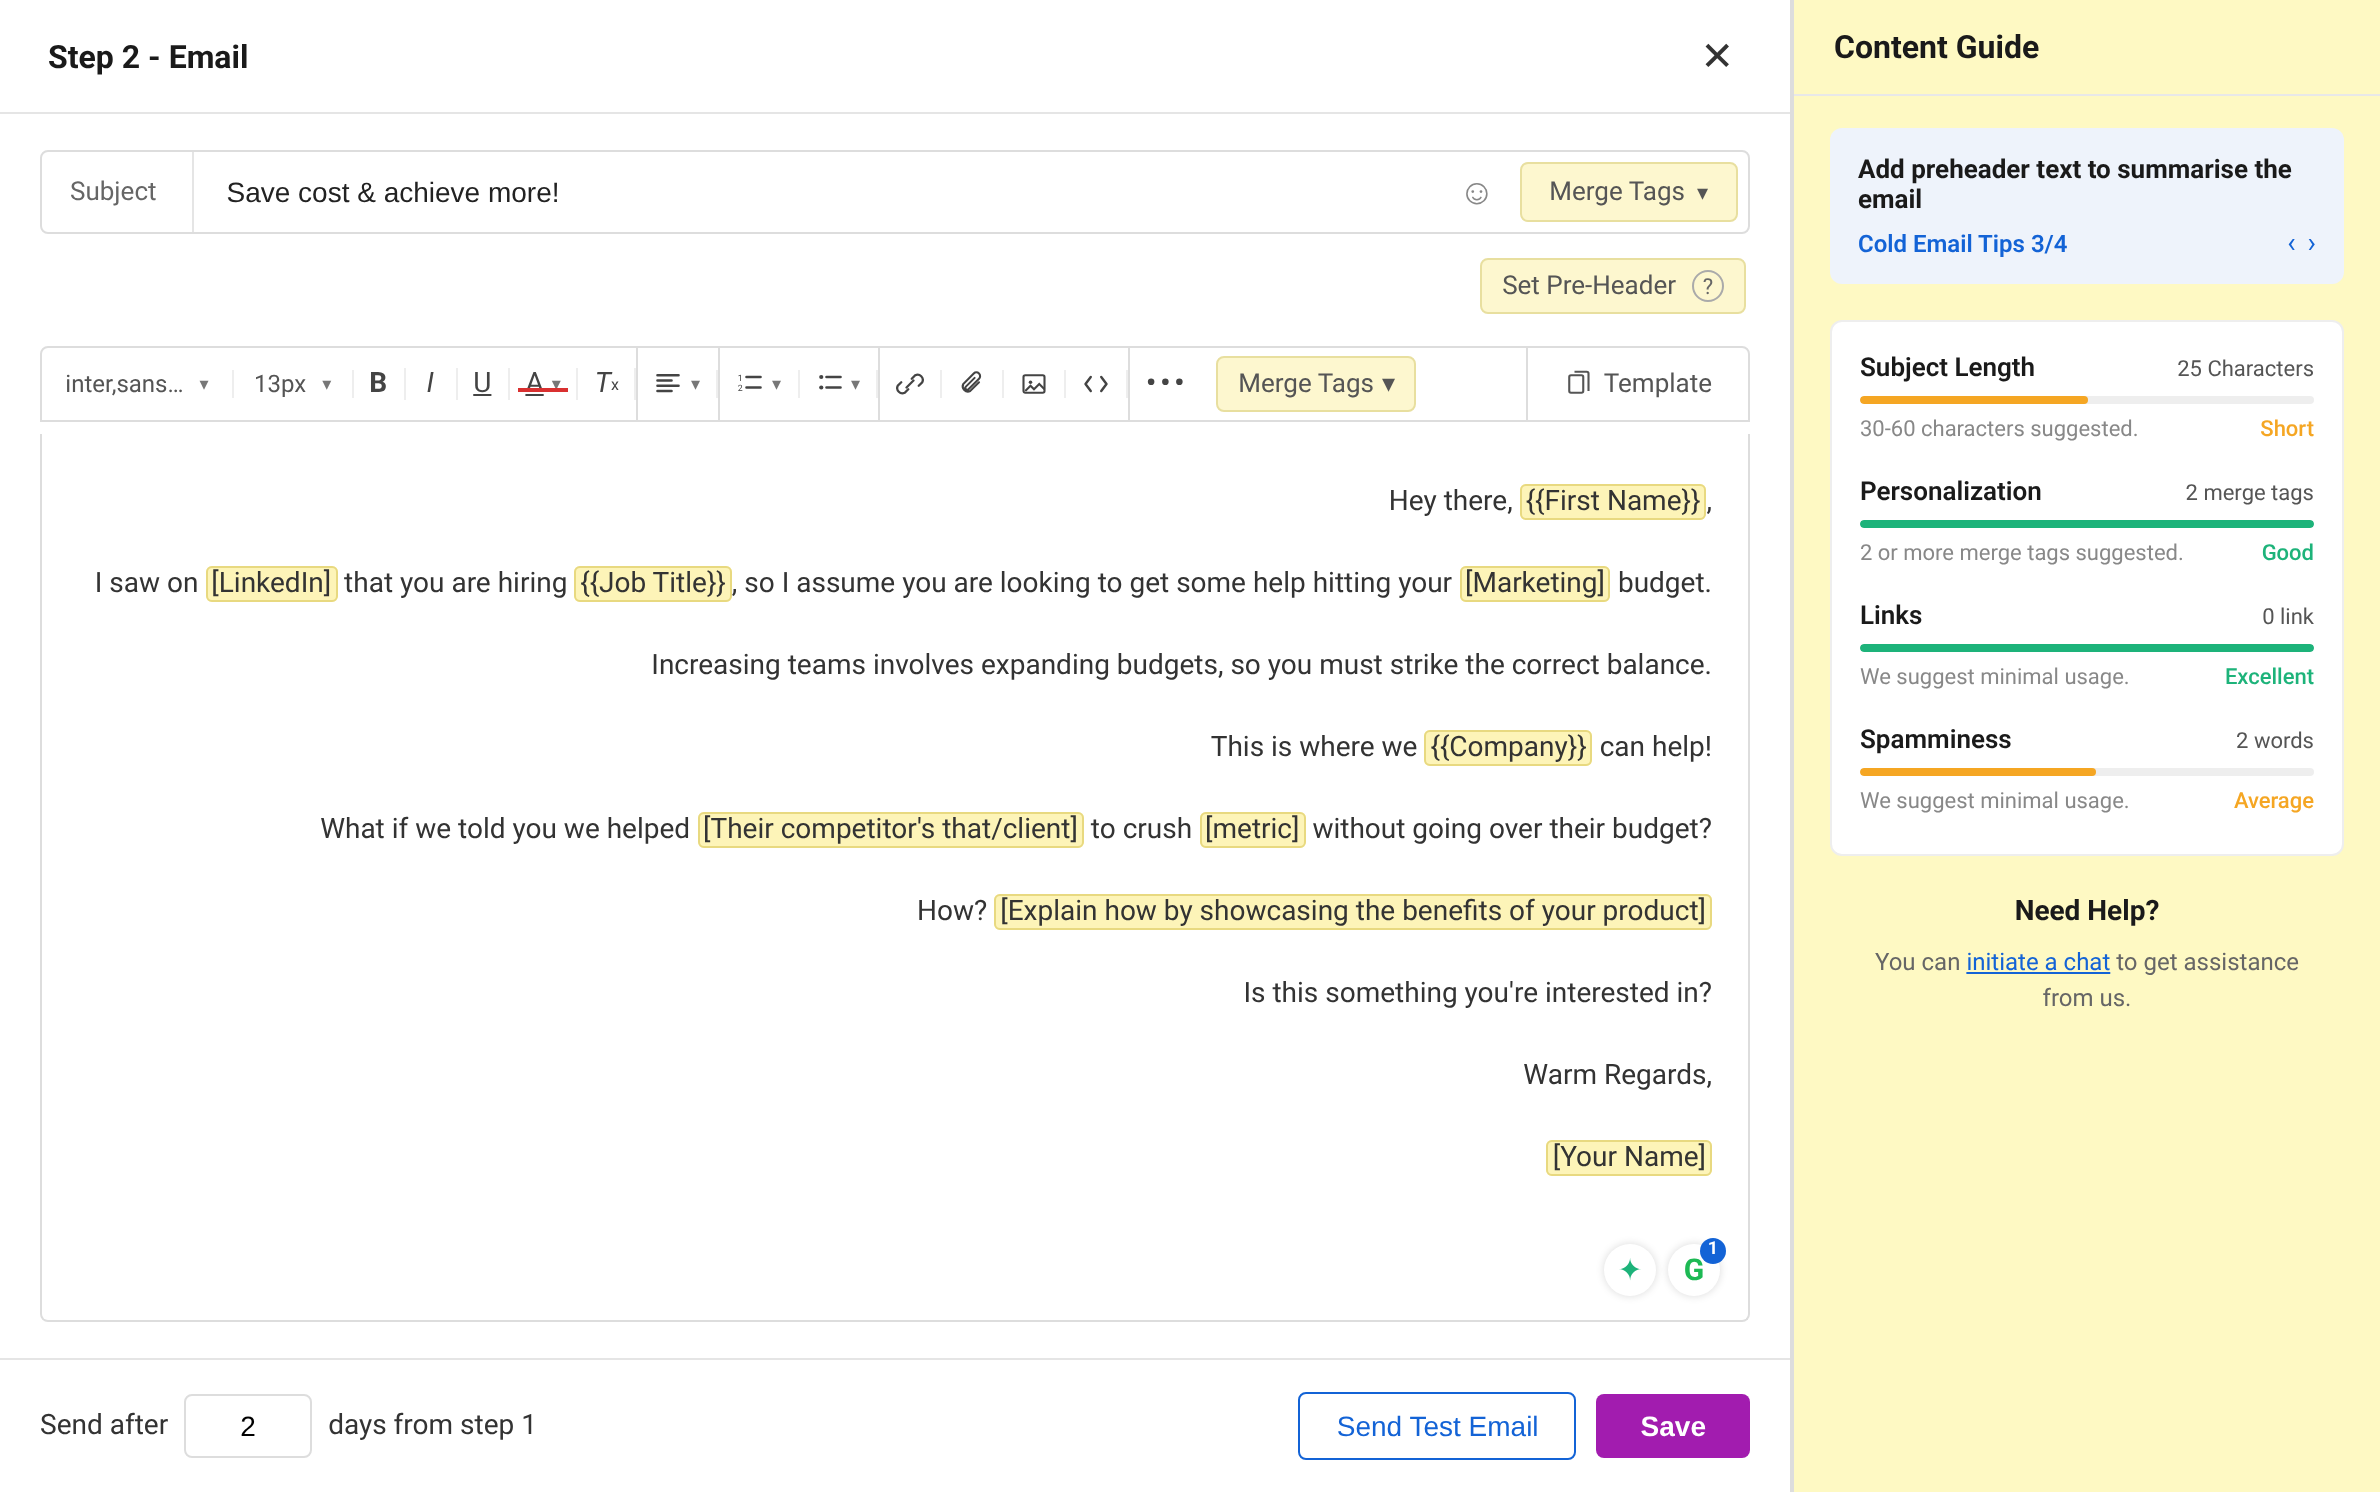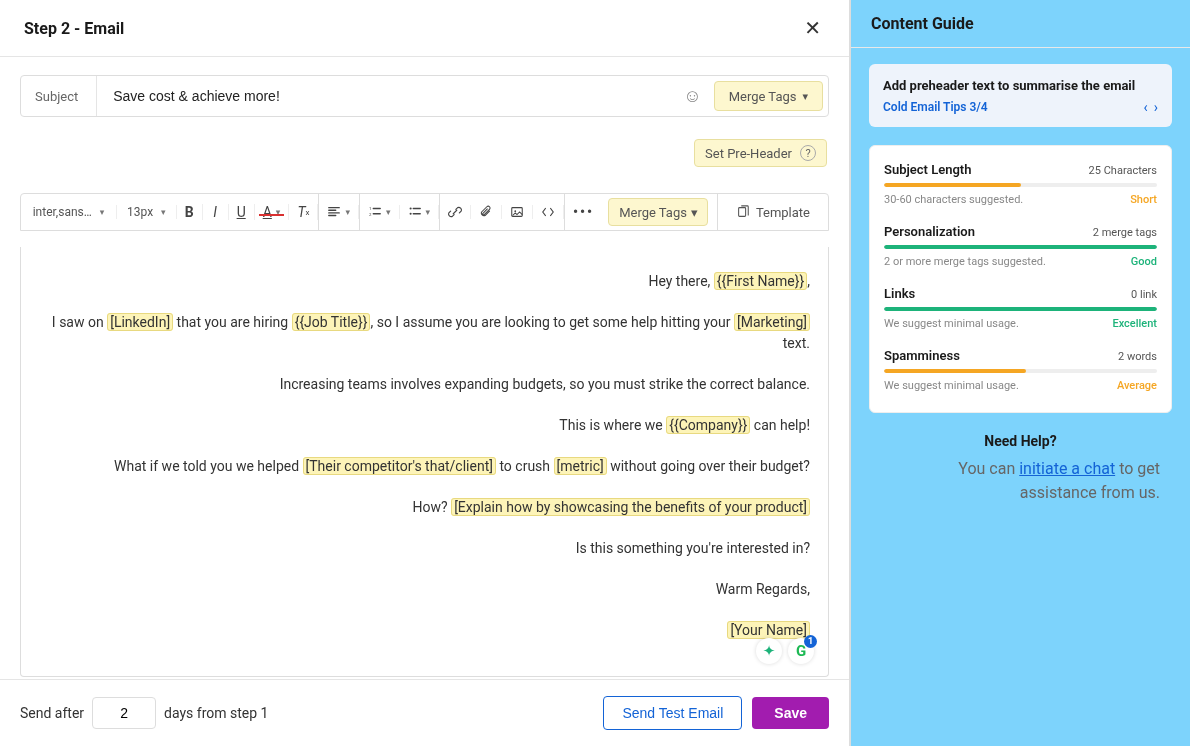--- a/index.html
+++ b/index.html
@@ -7,27 +7,27 @@
   font-family: -apple-system, BlinkMacSystemFont, "Segoe UI", Roboto, Helvetica, Arial, sans-serif;
   font-size: 14px;
   color: #333;
   background: #fff;
   width: 1190px;
   height: 746px;
   overflow: hidden;
 }
 .app { display: flex; width: 100%; height: 100%; }
 .main { flex: 1; display: flex; flex-direction: column; border-right: 2px solid #ddd; }
-.side { width: 339px; background: #7dd3fc; padding: 0; overflow-y: auto; }
+.side { width: 293px; background: #fef9c3; padding: 0; overflow-y: auto; }
 
 .header { display:flex; align-items:center; justify-content:space-between; padding: 14px 24px 14px 24px; border-bottom:1px solid #e5e5e5;}
 .header h2 { font-size: 16px; font-weight:700; color:#1a1a1a;}
 .close-icon { cursor:pointer; font-size:20px; line-height:1; color:#333; padding:4px;}
 
-.body-area { flex:1; padding: 18px 20px; overflow-y:auto; display:flex; flex-direction:column; gap:16px;}
+.body-area { flex:1; padding: 18px 20px; overflow-y:auto; display:flex; flex-direction:column; gap:6px;}
 .subject-row { display:flex; align-items:center; border:1px solid #ddd; border-radius:4px; background:#fff; padding:0; height:42px;}
 .subject-label { padding:0 18px 0 14px; color:#666; font-size:13px; border-right:1px solid #e5e5e5; line-height:42px; height:100%;}
 .subject-input { flex:1; border:none; outline:none; font-size:14px; padding:0 16px; color:#222; height:100%;}
 .subject-emoji { padding:0 12px; color:#888; font-size:18px; cursor:pointer;}
 .merge-tags-btn { display:flex; align-items:center; gap:6px; padding:0 14px; height:30px; background:#fdf7cf; border:1px solid #e8df9f; border-radius:4px; color:#555; font-size:13px; cursor:pointer; margin-right:5px;}
 .merge-tags-btn .chev { font-size:11px;}
 .preheader-row { display:flex; justify-content:flex-end; padding:6px 2px 10px 0;}
 .preheader-pill { display:flex; align-items:center; gap:8px; background:#fdf7cf; border:1px solid #e8df9f; color:#555; font-size:13px; border-radius:4px; padding:5px 10px; cursor:pointer;}
 .help-circle { display:inline-flex; align-items:center; justify-content:center; width:16px; height:16px; border:1px solid #aaa; border-radius:50%; font-size:11px; color:#666;}
 
@@ -80,21 +80,21 @@
 .bar-orange { background:#f5a623;}
 .bar-green { background:#1db37a;}
 .metric-bottom { display:flex; justify-content:space-between; font-size:11px; color:#888;}
 .status-short { color:#f5a623; font-weight:500;}
 .status-good { color:#1db37a; font-weight:500;}
 .status-excellent { color:#1db37a; font-weight:500;}
 .status-average { color:#f5a623; font-weight:500;}
 
 .need-help { text-align:center; padding:20px 12px; }
 .need-help h3 { font-size:14px; font-weight:700; margin-bottom:8px; color:#1a1a1a;}
-.need-help p { font-size:16px; color:#666; line-height:1.5;text-align:right;}
+.need-help p { font-size:12px; color:#666; line-height:1.5;}
 .need-help a { color:#1363d6; text-decoration:underline; cursor:pointer;}
 
 .icon-underline-red { position:relative;}
 .icon-underline-red::after { content:""; position:absolute; left:4px; right:4px; bottom:4px; height:2px; background:#d93030;}
 </style>
 </head>
 <body>
 
 <div class="app">
   <div class="main">
@@ -206,21 +206,21 @@
           <svg viewBox="0 0 16 16" width="14" height="14">
               <rect x="3" y="3" width="8" height="10" rx="1" stroke="#555" stroke-width="1.2" fill="none"></rect>
               <path d="M6 1h7a1 1 0 011 1v10" stroke="#555" stroke-width="1.2" fill="none"></path>
             </svg>
           <span>Template</span>
         </div>
       </div>
 
       <div class="editor">
         <p><span>Hey there, </span><span class="hl">{{First Name}}</span><span>,</span></p>
-        <p><span>I saw on </span><span class="hl">[LinkedIn]</span><span> that you are hiring </span><span class="hl">{{Job Title}}</span><span>, so I assume you are looking to get some help hitting your </span><span class="hl">[Marketing]</span><span> text.</span></p>
+        <p><span>I saw on </span><span class="hl">[LinkedIn]</span><span> that you are hiring </span><span class="hl">{{Job Title}}</span><span>, so I assume you are looking to get some help hitting your </span><span class="hl">[Marketing]</span><span> budget.</span></p>
         <p>Increasing teams involves expanding budgets, so you must strike the correct balance.</p>
         <p><span>This is where we </span><span class="hl">{{Company}}</span><span> can help!</span></p>
         <p><span>What if we told you we helped </span><span class="hl">[Their competitor's that/client]</span><span> to crush </span><span class="hl">[metric]</span><span> without going over their budget?</span></p>
         <p><span>How? </span><span class="hl">[Explain how by showcasing the benefits of your product]</span></p>
         <p>Is this something you're interested in?</p>
         <p>Warm Regards,</p>
         <p><span class="hl">[Your Name]</span></p>
 
         <div class="float-widgets">
           <div class="float-btn" style="color:#1db37a;">✦</div>

